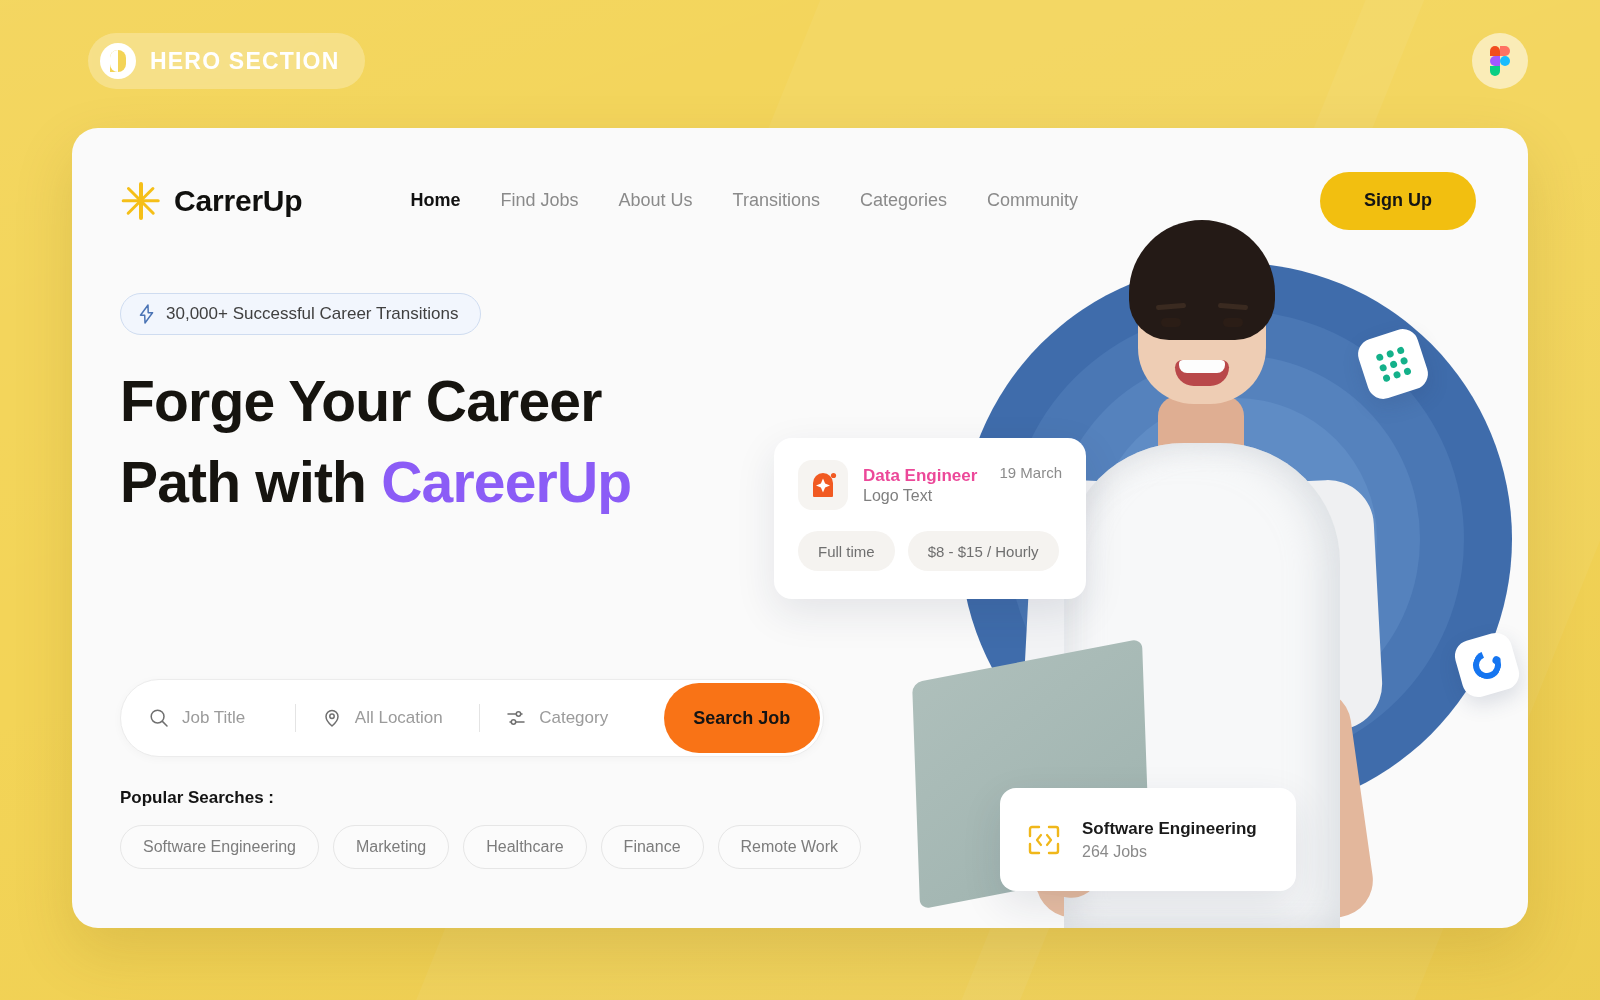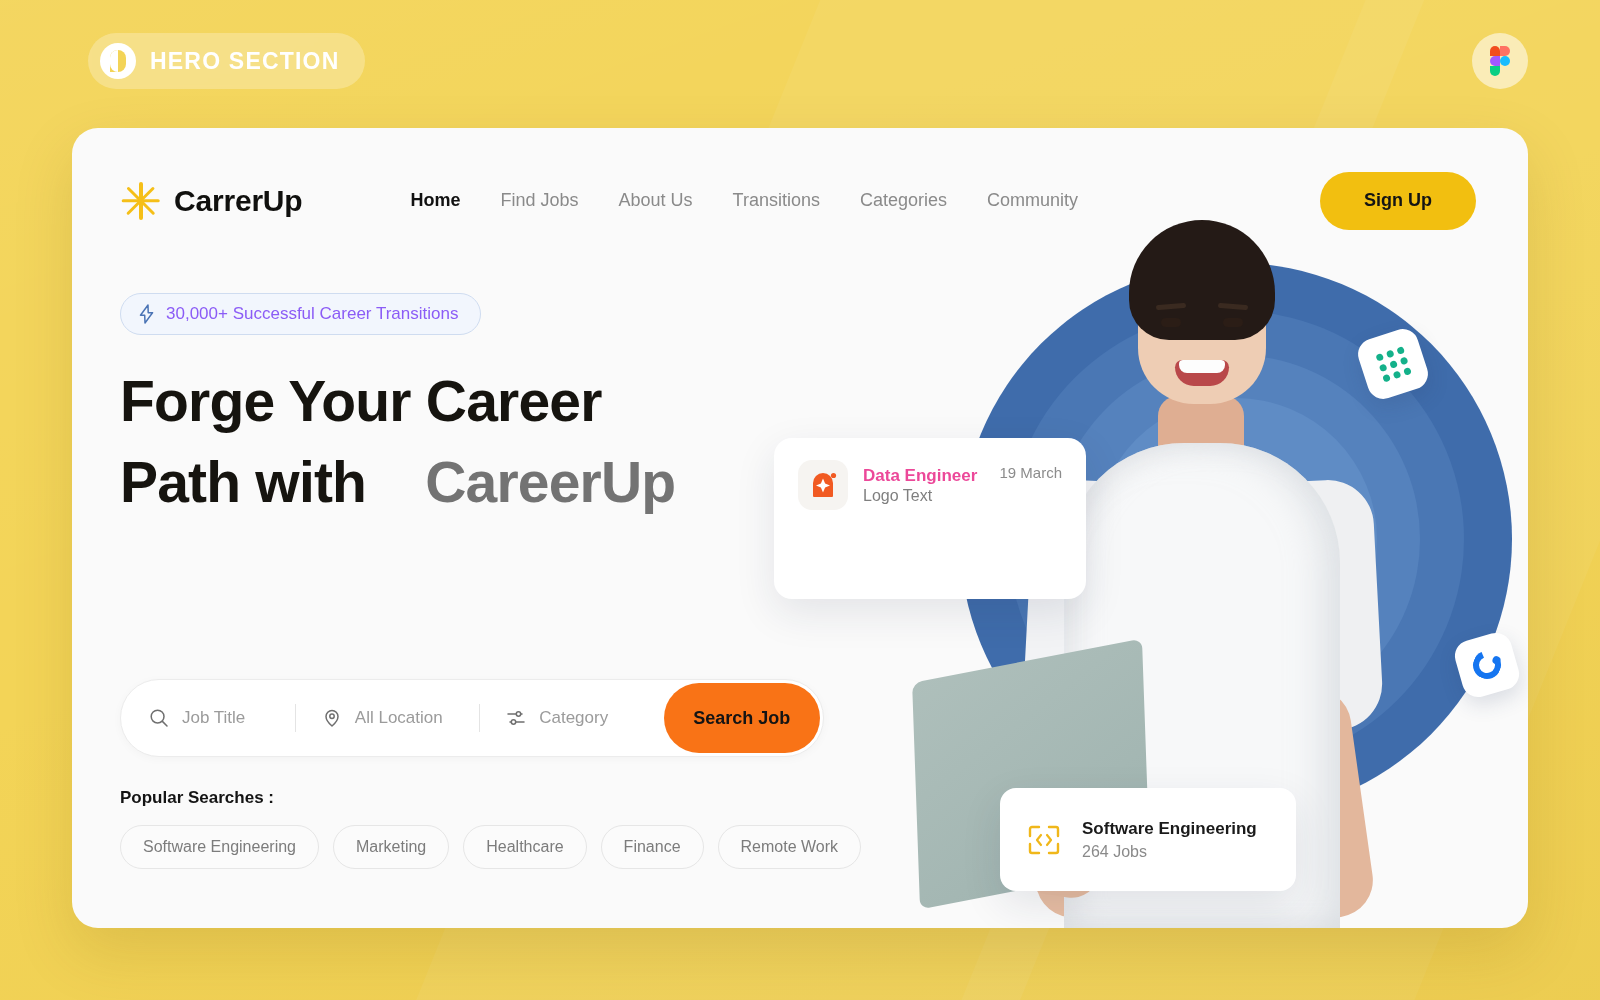--- a/index.html
+++ b/index.html
@@ -123,28 +123,28 @@
   .left-col {
     position:absolute; left:48px; top:165px; width:730px;
   }
   .stat-pill {
     display:inline-flex; align-items:center; gap:11px;
     height:42px; padding:0 22px 0 17px;
     border:1px solid #cfdcf0; border-radius:21px;
     background:#f2f6fd;
   }
   .bolt-icon { width:17px; height:20px; flex:none; }
-  .stat-pill-text { font-size:17px; color:#8b5cf6; white-space:nowrap; }
+  .stat-pill-text { font-size:17px; color:#404040; white-space:nowrap; }
 
   .headline {
     margin-top:26px;
     font-size:57px; line-height:1.42; font-weight:bold;
     color:#16140f; letter-spacing:-0.8px;
   }
-  .headline .accent { color:#737373;margin-left:44px; }
+  .headline .accent { color:#8b5cf6; }
 
   .subcopy {
     margin-top:26px; width:630px;
     font-size:17px; line-height:1.72; color:#828282;
   }
 
   
   .searchbar {
     position:absolute; left:48px; top:551px;
     width:704px; height:78px;
@@ -485,20 +485,24 @@
           <circle cx="25.5" cy="5.5" r="2.6" fill="#f15a22"></circle>
           <path d="M15 8.5l2.1 4.9 4.9 2.1-4.9 2.1L15 22.5l-2.1-4.9L8 15.5l4.9-2.1L15 8.5z" fill="#ffffff"></path>
         </svg>
       </span>
       <span>
         <span class="job-title" style="display:block">Data Engineer</span>
         <span class="job-sub" style="display:block">Logo Text</span>
       </span>
       <span class="job-date">19 March</span>
     </div>
+    <div class="job-tags">
+      <span class="job-tag">Full time</span>
+      <span class="job-tag">$8 - $15 / Hourly</span>
+    </div>
   </div>
 
   <div class="cat-card">
     <svg width="36" height="36" viewBox="0 0 36 36" fill="none">
       <path d="M13 5H6a2 2 0 00-2 2v7" stroke="#f0b71a" stroke-width="2.4" stroke-linecap="round"></path>
       <path d="M4 22v7a2 2 0 002 2h7" stroke="#f0b71a" stroke-width="2.4" stroke-linecap="round"></path>
       <path d="M23 5h7a2 2 0 012 2v7" stroke="#f0b71a" stroke-width="2.4" stroke-linecap="round"></path>
       <path d="M32 22v7a2 2 0 01-2 2h-7" stroke="#f0b71a" stroke-width="2.4" stroke-linecap="round"></path>
       <path d="M15 13l-4 5 4 5" stroke="#f0b71a" stroke-width="2.2" stroke-linecap="round" stroke-linejoin="round"></path>
       <path d="M21 13l4 5-4 5" stroke="#f0b71a" stroke-width="2.2" stroke-linecap="round" stroke-linejoin="round"></path>

